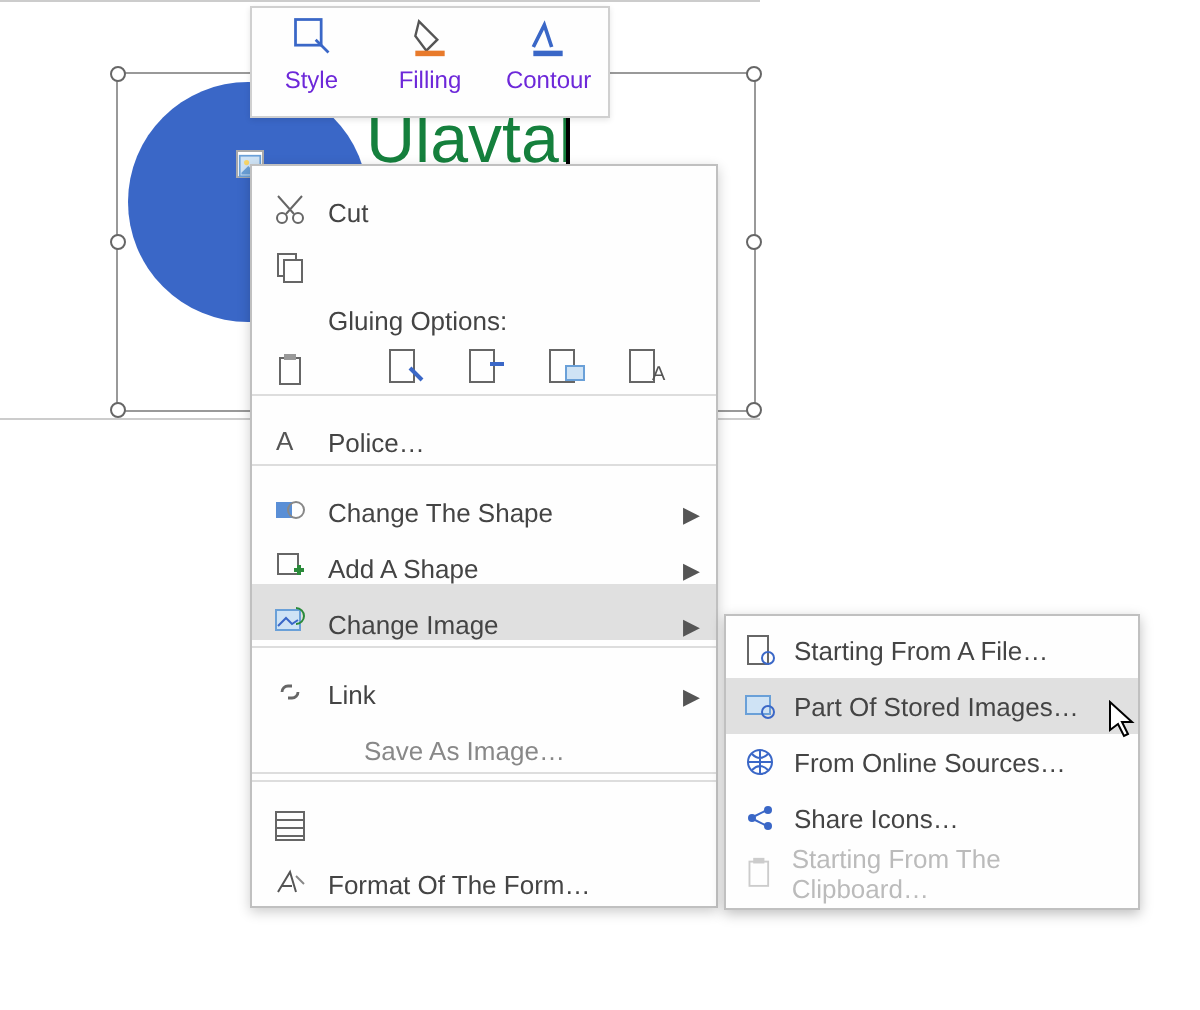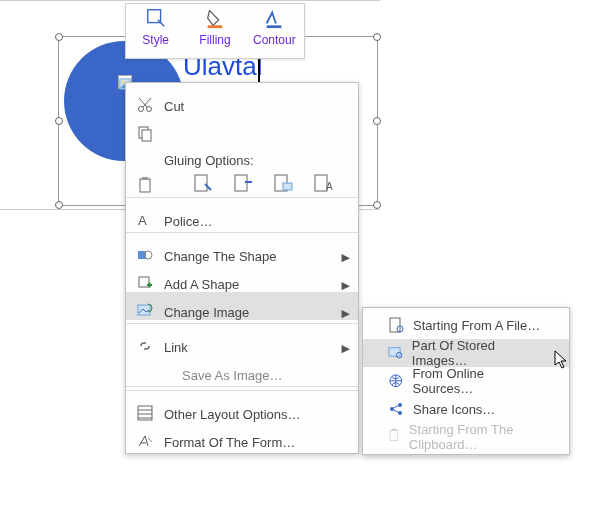--- a/index.html
+++ b/index.html
@@ -12,21 +12,21 @@
 .handle.tm { left: 50%; top: -4px; margin-left: -4px; }
 .handle.tr { right: -4px; top: -4px; }
 .handle.ml { left: -4px; top: 50%; margin-top: -4px; }
 .handle.mr { right: -4px; top: 50%; margin-top: -4px; }
 .handle.bl { left: -4px; bottom: -4px; }
 .handle.bm { left: 50%; bottom: -4px; margin-left: -4px; }
 .handle.br { right: -4px; bottom: -4px; }
 
 .blue-circle { position: absolute; left: 64px; top: 40px; width: 120px; height: 120px; background: #3a67c7; border-radius: 50%; }
 
-.wordart { position: absolute; left: 183px; top: 50px; font-size: 26px; font-weight: 400; color: #1d4ed8; letter-spacing: 0; }
+.wordart { position: absolute; left: 183px; top: 50px; font-size: 34px; font-weight: 400; color: #15803d; letter-spacing: 0; }
 .wordart::after { content: ""; position: absolute; right: -6px; top: 5px; width: 8px; height: 40px; border-left: 2px solid #000; border-top: 2px solid #000; border-bottom: 2px solid #000; }
 
 
 .mini-toolbar { position: absolute; left: 125px; top: 3px; width: 180px; height: 56px; background: #fefefe; border: 1px solid #d0d0d0; box-shadow: 0 1px 3px rgba(0,0,0,.1); display: flex; }
 .mini-item { flex: 1; text-align: center; font-size: 12px; color: #6d28d9; padding-top: 3px; }
 .mini-item .ico { display: block; width: 22px; height: 22px; margin: 0 auto 4px; }
 
 
 .ctx { position: absolute; left: 125px; top: 82px; width: 234px; background: #fefefe; border: 1px solid #c0c0c0; box-shadow: 0 2px 6px rgba(0,0,0,.2); padding: 3px 0; font-size: 13px; color: #444; }
 .ctx .row { display: flex; align-items: flex-end; height: 28px; padding: 0 10px 0 10px; position: relative; }
@@ -37,21 +37,21 @@
 .ctx .sep { height: 1px; background: #ddd; margin: 3px 0; }
 .ctx .gluing-row { height: 52px; align-items: flex-end; padding-top: 2px; }
 .ctx .gluing-icons { display: flex; gap: 8px; margin-top: 4px; margin-left: 28px; }
 .ctx .gluing-icons .ico { width: 22px; height: 22px; }
 .ctx .indent .lbl { margin-left: 18px; color: #888; }
 
 .ctx-corner { position: absolute; left: 118px; top: 75px; width: 14px; height: 14px; background: #fff; border: 1px solid #aaa; }
 
 
 .sub { position: absolute; left: 362px; top: 307px; width: 208px; background: #fefefe; border: 1px solid #c0c0c0; box-shadow: 0 2px 6px rgba(0,0,0,.25); padding: 3px 0; font-size: 13px; color: #444; }
-.sub .row { display: flex; align-items: center; height: 28px; padding: 0 24px; }
+.sub .row { display: flex; align-items: center; height: 28px; padding: 0 8px; }
 .sub .row:hover, .sub .row.hover { background: #e0e0e0; }
 .sub .row .ico { width: 18px; height: 18px; margin-right: 8px; }
 .sub .row.disabled { color: #bbb; }
 
 .cursor { position: absolute; left: 554px; top: 350px; width: 16px; height: 20px; }
 </style>
 </head>
 <body>
 
 <div class="canvas-area">
@@ -194,21 +194,20 @@
     <span class="ico"></span>
     <span class="lbl">Save As Image…</span>
   </div>
   <div class="sep"></div>
   <div class="sep"></div>
   <div class="row">
     <span class="ico"><svg viewBox="0 0 18 18">
           <rect x="2" y="2" width="14" height="14" fill="none" stroke="#666"></rect>
           <path d="M2 6 H16 M2 10 H16 M2 14 H16" stroke="#666"></path>
         </svg></span>
-    <span class="lbl">Other Layout Options…</span>
   </div>
   <div class="row">
     <span class="ico"><svg viewBox="0 0 18 18">
           <path d="M3 14 L9 4 L12 14 M5 11 H10" stroke="#555" fill="none"></path>
           <path d="M12 6 L16 10" stroke="#888"></path>
         </svg></span>
     <span class="lbl">Format Of The Form…</span>
   </div>
 </div>
 

